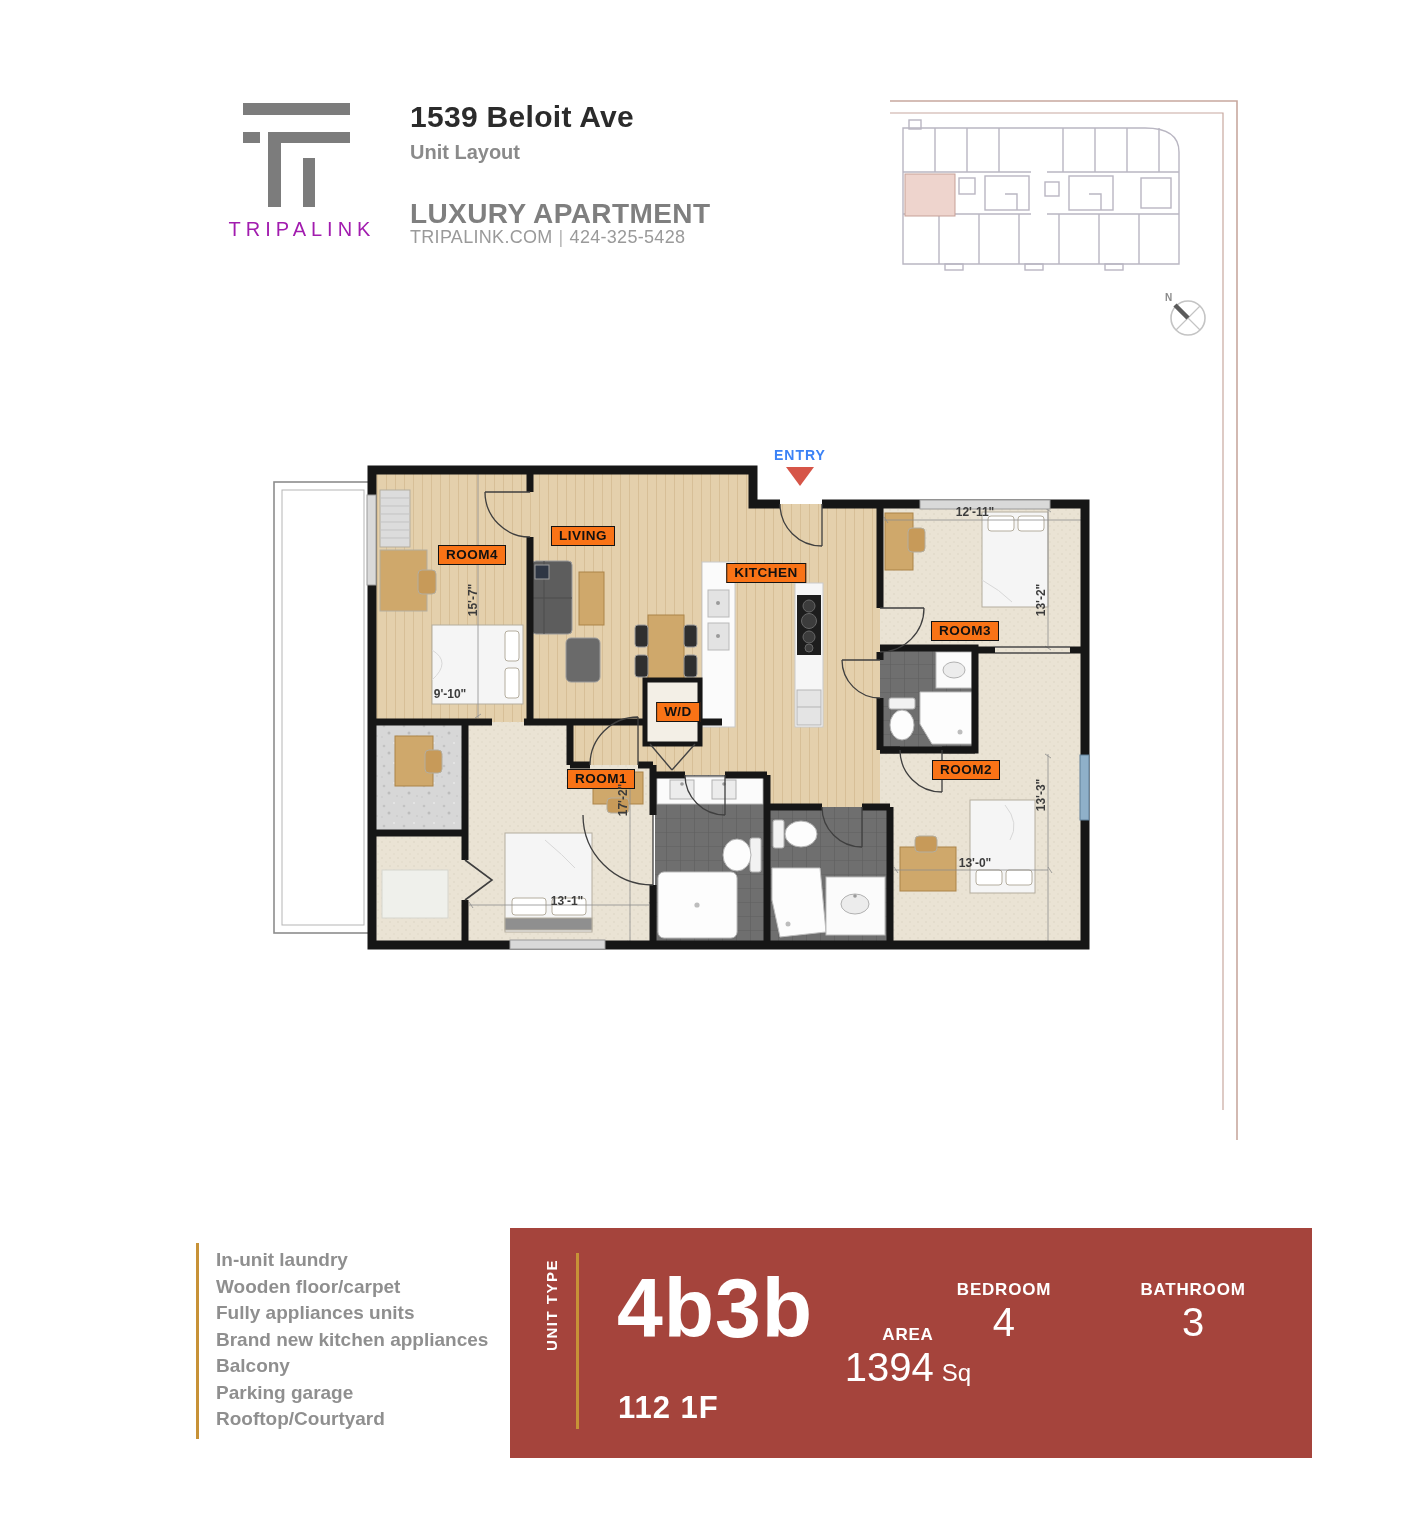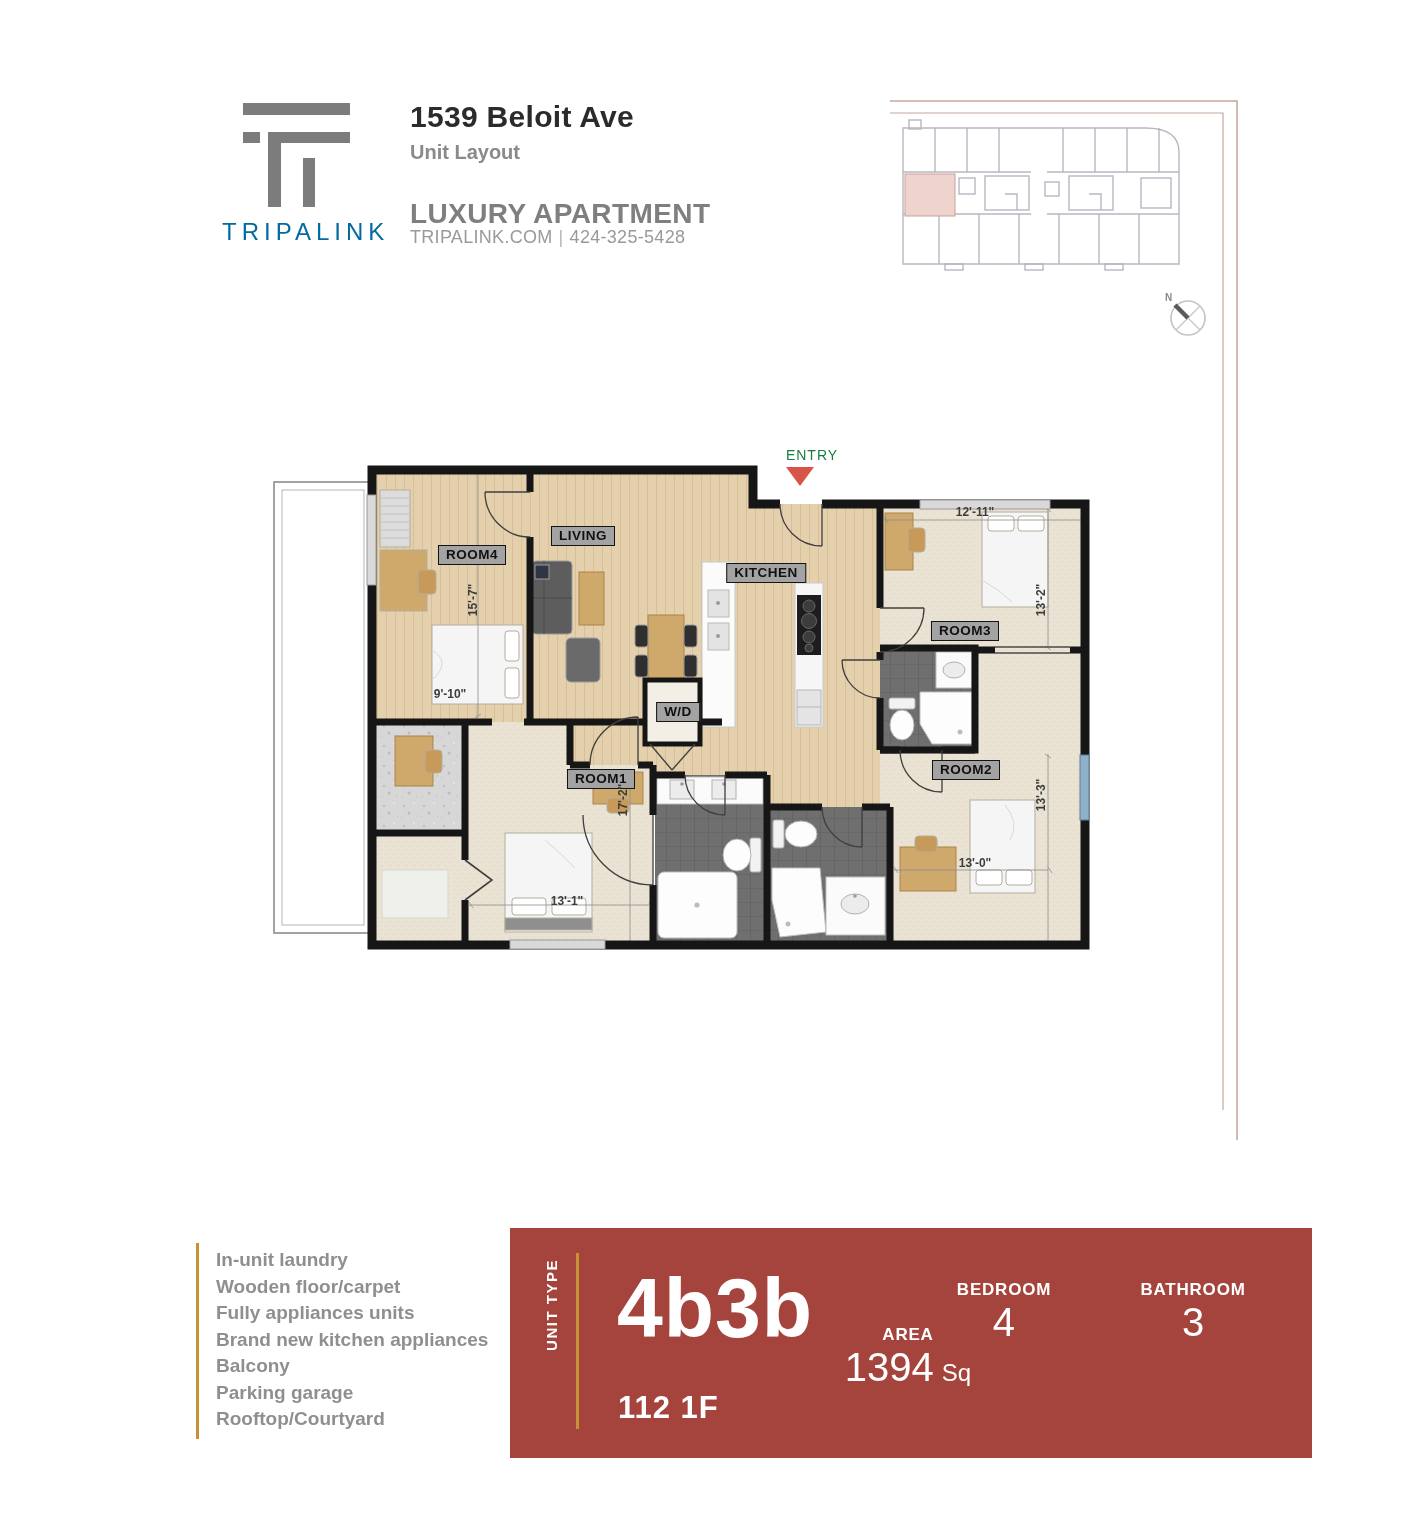--- a/index.html
+++ b/index.html
@@ -1,34 +1,34 @@
 <!DOCTYPE html>
 <html><head>
 <meta charset="utf-8">
 <style>
   html,body{margin:0;padding:0;background:#ffffff;}
   body{width:1406px;height:1526px;position:relative;font-family:"Liberation Sans",sans-serif;overflow:hidden;}
   .abs{position:absolute;}
 
   
   .logo-wordmark{position:absolute;left:222px;top:218px;width:160px;text-align:center;
-    font-size:24px;font-weight:500;letter-spacing:5px;color:#0369a1;}
+    font-size:20px;font-weight:500;letter-spacing:5px;color:#a21caf;}
   .title-address{position:absolute;left:410px;top:100px;font-size:30px;font-weight:bold;color:#2b2b2b;letter-spacing:0.3px;}
   .title-sub{position:absolute;left:410px;top:141px;font-size:20px;font-weight:bold;color:#8a8a8a;}
   .title-tagline{position:absolute;left:410px;top:198px;font-size:28px;font-weight:bold;color:#7f7f7f;letter-spacing:0.4px;}
   .title-contact{position:absolute;left:410px;top:227px;font-size:18px;color:#9a9a9a;letter-spacing:0.3px;}
   .title-contact .sep{color:#b5b5b5;padding:0 6px;}
 
   
   .plan{position:absolute;left:260px;top:440px;width:840px;height:520px;}
-  .room-label{position:absolute;transform:translate(-50%,-50%);background:#a3a3a3;border:1.7px solid #141414;
+  .room-label{position:absolute;transform:translate(-50%,-50%);background:#f97316;border:1.7px solid #141414;
     padding:1px 7px 2px 7px;font-size:13.5px;font-weight:bold;color:#111;letter-spacing:0.5px;white-space:nowrap;}
   .dim{position:absolute;transform:translate(-50%,-50%);font-size:12px;font-weight:600;color:#3c3c3c;white-space:nowrap;}
   .dim.vert{transform:translate(-50%,-50%) rotate(-90deg);}
-  .entry-label{position:absolute;transform:translate(-50%,-50%);font-size:14px;font-weight:normal;color:#15803d;letter-spacing:1px;margin-left:12px;}
+  .entry-label{position:absolute;transform:translate(-50%,-50%);font-size:14px;font-weight:bold;color:#3b82f6;letter-spacing:1px;}
 
   
   .amenities{position:absolute;left:196px;top:1243px;border-left:3px solid #c79237;padding:4px 0 6px 17px;}
   .amenities .item{font-size:19px;font-weight:bold;color:#8f8f8f;line-height:26.5px;white-space:nowrap;}
 
   
   .banner{position:absolute;left:510px;top:1228px;width:802px;height:230px;background:#a5443c;}
   .unit-type-vert{position:absolute;left:551px;top:1305px;transform:translate(-50%,-50%) rotate(-90deg);
     font-size:15px;font-weight:bold;color:#ffffff;letter-spacing:1.5px;white-space:nowrap;}
   .banner-goldline{position:absolute;left:576px;top:1253px;width:3px;height:176px;background:#c79237;}

